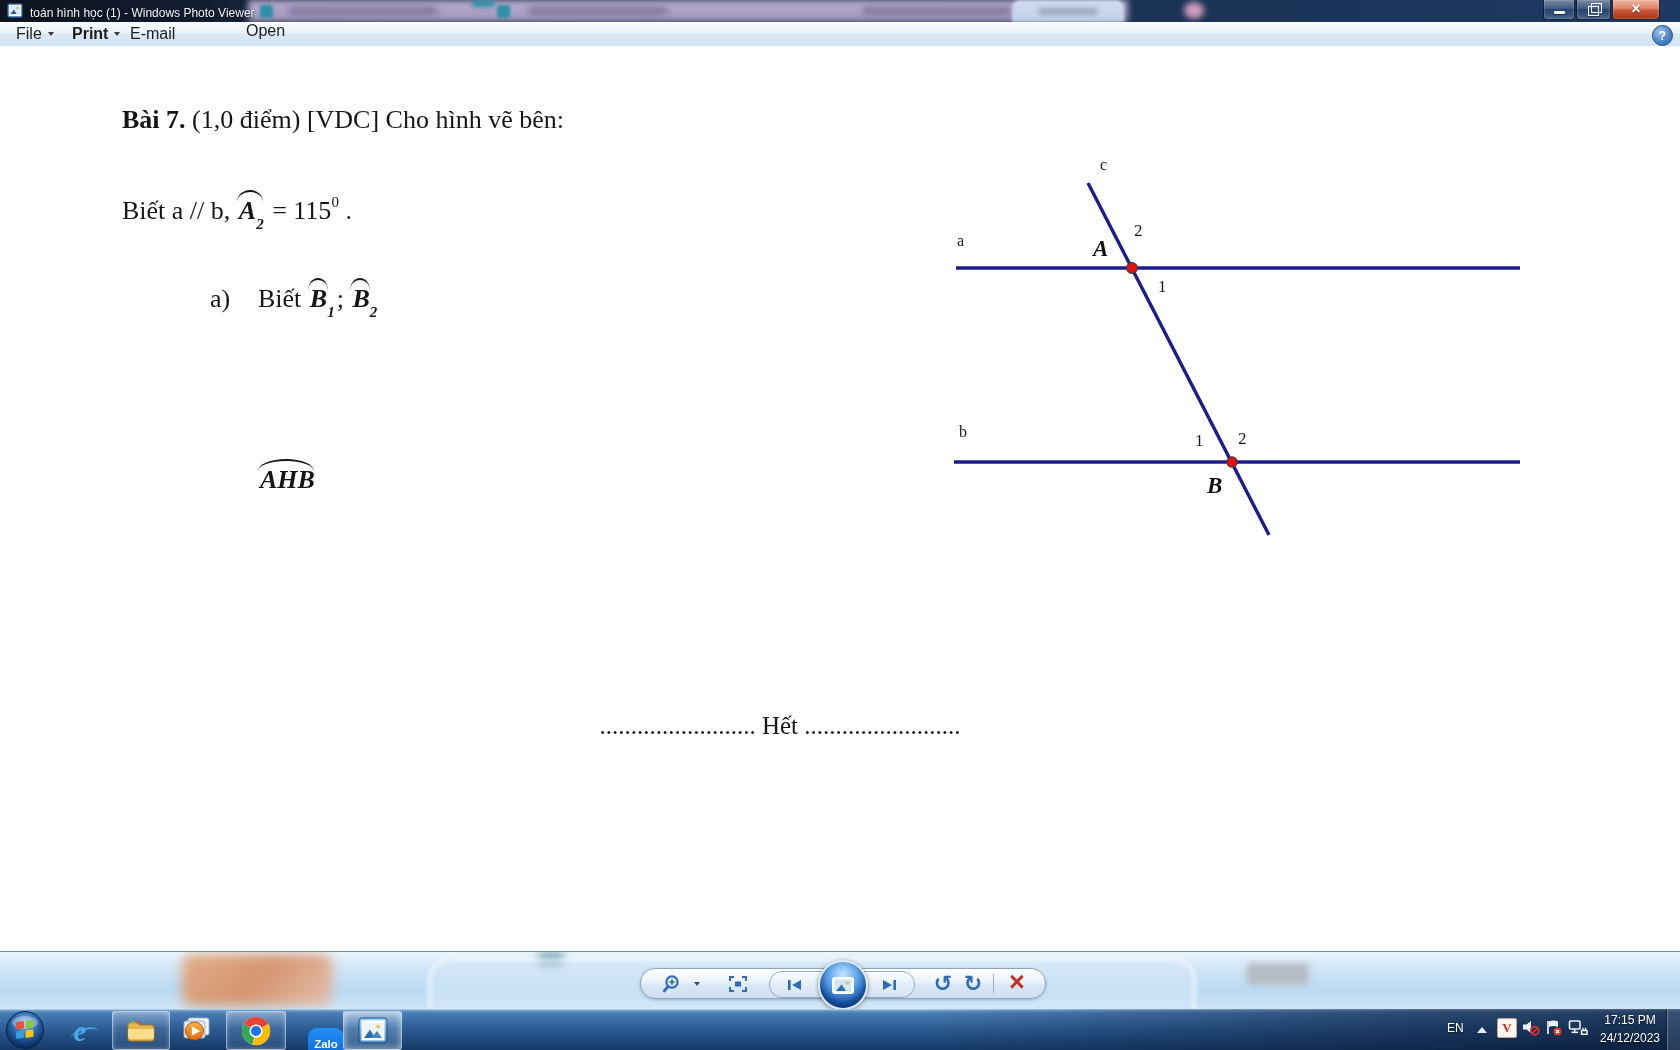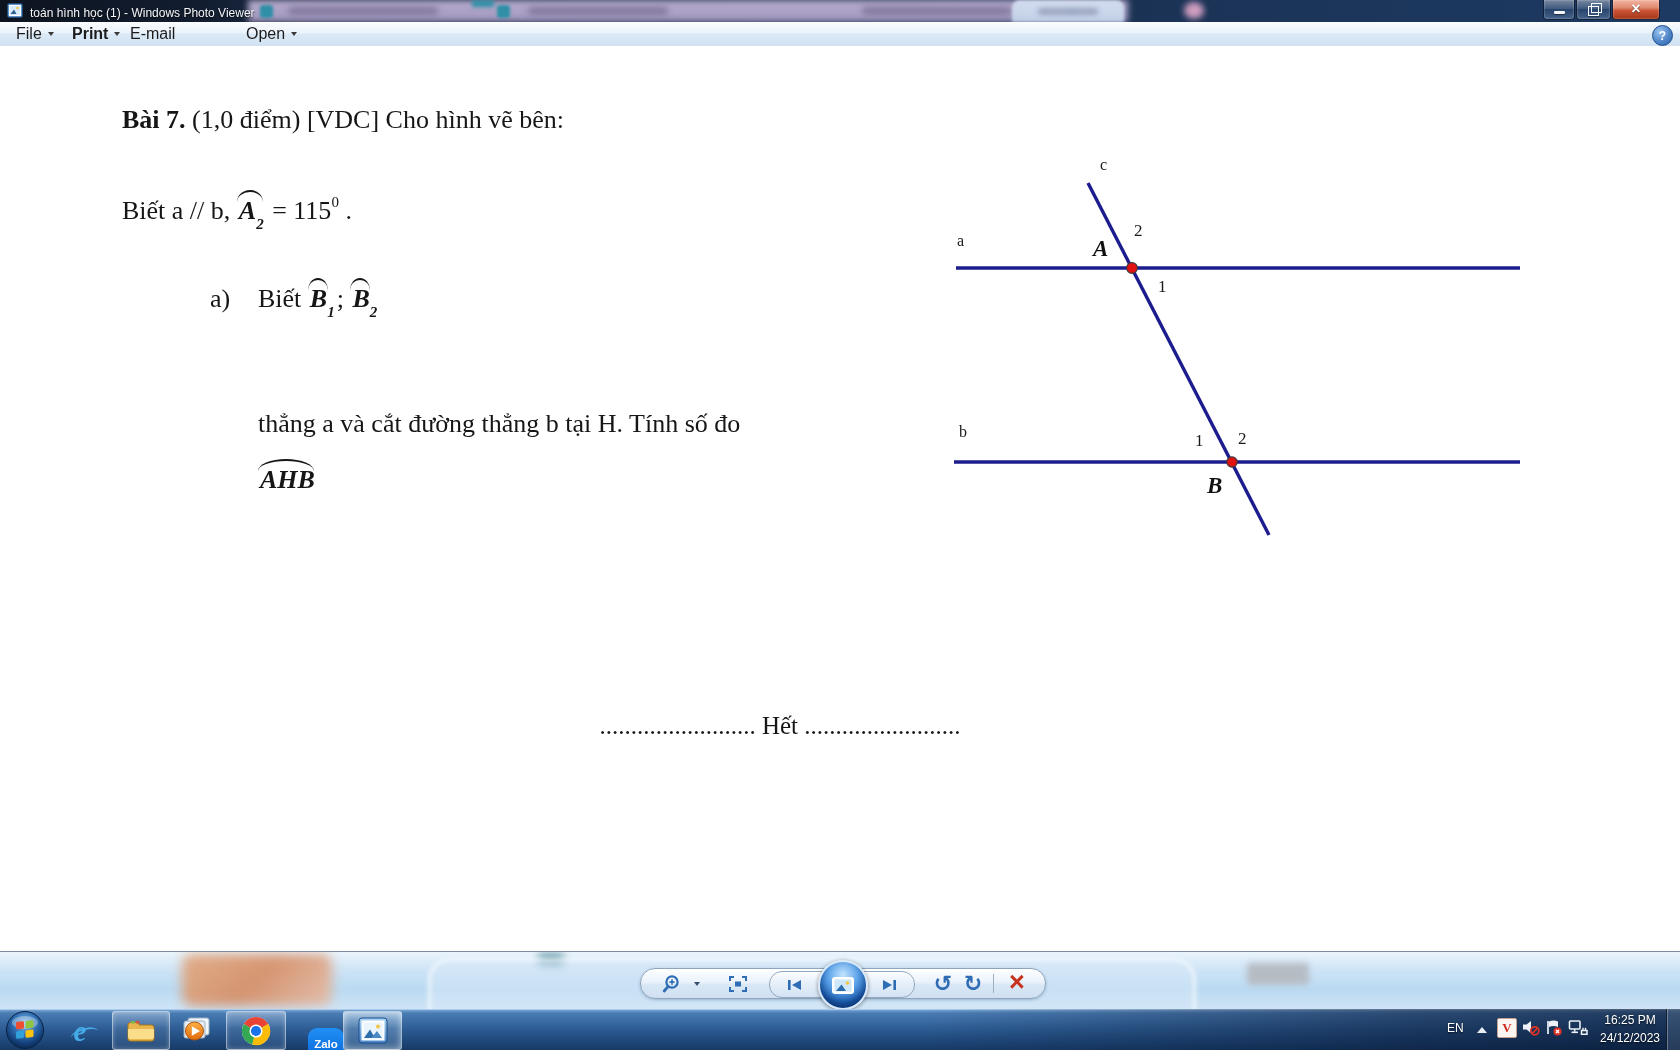--- a/index.html
+++ b/index.html
@@ -168,44 +168,41 @@
     <span>Print</span>
     <span class="caret"></span>
   </div>
   <div class="mi" style="left:130px;">
     <span>E-mail</span>
   </div>
   <div class="mi" style="left:190px;margin-top:28px;">
     <span>Burn</span>
     <span class="caret"></span>
   </div>
-  <div class="mi" style="left:246px;">
+  <div class="mi" style="left:246px;flex-direction:column;">
     <span>Open</span>
     <span class="caret"></span>
   </div>
   <div class="help-btn">?</div>
 </div>
 
 <div class="content">
 
   <div class="doc-line" style="left:122px;top:59px;">
     <b>Bài 7.</b><span> (1,0 điểm) [VDC] Cho hình vẽ bên:</span>
   </div>
 
   <div class="doc-line" style="left:122px;top:150px;">
     <span>Biết a // b, </span><span class="mhat"><span>A</span><sub class="msub">2</sub></span><span> = 115</span><sup class="msup">0</sup><span> .</span>
   </div>
 
   <div class="doc-line" style="left:210px;top:238px;">
     <span class="item-label">a)</span><span>Biết </span><span class="mhat narrow"><span>B</span><sub class="msub">1</sub></span><span>; </span><span class="mhat narrow"><span>B</span><sub class="msub">2</sub></span>
   </div>
 
-  <div class="doc-line" style="left:258px;top:363px;">
-    <span>thẳng a và cắt đường thẳng b tại H. Tính số đo</span>
-  </div>
   <div class="doc-line" style="left:258px;top:419px;">
     <span class="mhat">AHB</span>
   </div>
 
   <div class="doc-line" style="left:400px;top:666px;width:760px;text-align:center;font-size:25px;">......................... Hết .........................</div>
 
   <svg class="abs" style="left:880px;top:94px;" width="660" height="410" viewBox="0 0 660 410">
     <line x1="76" y1="128" x2="640" y2="128" stroke="#1c1c8f" stroke-width="3.6"></line>
     <line x1="74" y1="322" x2="640" y2="322" stroke="#1c1c8f" stroke-width="3.6"></line>
     <line x1="208" y1="43" x2="389" y2="395" stroke="#1c1c8f" stroke-width="3.4"></line>
@@ -390,16 +387,16 @@
   <svg width="21" height="17" viewBox="0 0 21 17">
     <rect x="1.5" y="2" width="10.5" height="8" rx="1" fill="none" stroke="#edf2f8" stroke-width="1.6"></rect>
     <line x1="6.7" y1="10" x2="6.7" y2="12.7" stroke="#edf2f8" stroke-width="1.6"></line>
     <line x1="3.5" y1="13.3" x2="10" y2="13.3" stroke="#edf2f8" stroke-width="1.6"></line>
     <path d="M13.5,11.5 h5.5 v3.8 h-5.5 Z" fill="none" stroke="#edf2f8" stroke-width="1.5"></path>
     <line x1="15" y1="11.5" x2="15" y2="8.8" stroke="#edf2f8" stroke-width="1.4"></line>
     <line x1="17.5" y1="11.5" x2="17.5" y2="8.8" stroke="#edf2f8" stroke-width="1.4"></line>
   </svg>
 </span>
 <div class="clock">
-  <div>16:25 PM</div>
+  <div>17:15 PM</div>
   <div>24/12/2023</div>
 </div>
 <div class="showdesk"></div>
 
 </body></html>

